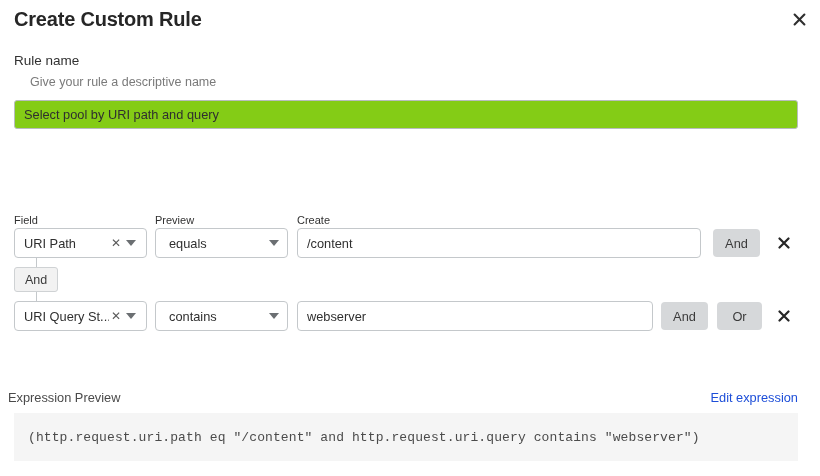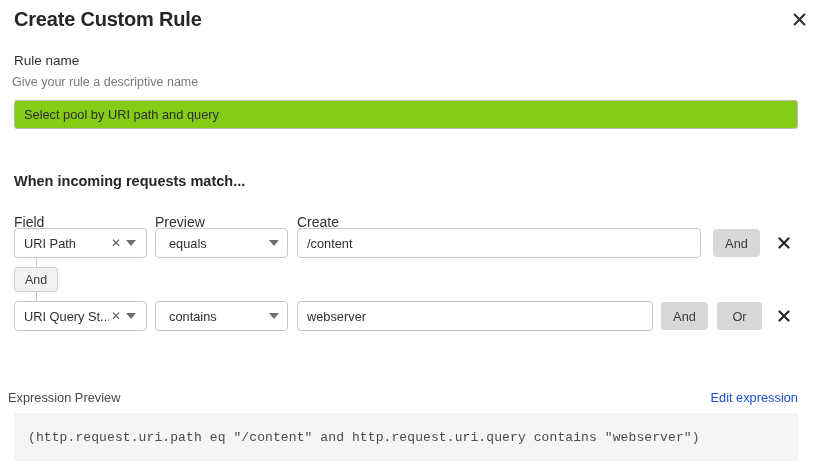--- a/index.html
+++ b/index.html
@@ -69,21 +69,21 @@
     left: 14px; top: 173px;
     font-size: 14.5px;
     font-weight: bold;
     color: #262626;
   }
 
   
   .col-head {
     position: absolute;
     top: 214px;
-    font-size: 14px;
+    font-size: 11px;
     color: #313131;
   }
   .col-head.field { left: 14px; }
   .col-head.operator { left: 155px; }
   .col-head.value { left: 297px; }
 
   
   .cond-row { position: absolute; left: 0; width: 820px; height: 30px; }
   .cond-row.r1 { top: 228px; }
   .cond-row.r2 { top: 301px; }
@@ -249,24 +249,23 @@
 <div id="root">
 
   <div class="modal-title">Create Custom Rule</div>
   <div class="close-btn">
     <svg width="13" height="13" viewBox="0 0 13 13" aria-hidden="true">
       <path d="M1.6 1.6 L11.4 11.4 M11.4 1.6 L1.6 11.4" stroke="#2f2f2f" stroke-width="2.1" stroke-linecap="round"></path>
     </svg>
   </div>
 
   <div class="section-label" style="left:14px; top:53px;">Rule name</div>
-  <div class="section-sublabel" style="left:12px; top:75px;">Give your rule a descriptive name</div>
+  <div class="section-sublabel" style="left:30px; top:75px;">Give your rule a descriptive name</div>
   <input class="rulename-input" type="text" value="Select pool by URI path and query" style="">
 
-  <div class="match-heading">When incoming requests match...</div>
 
   <div class="col-head field">Field</div>
   <div class="col-head operator">Preview</div>
   <div class="col-head value">Create</div>
 
   <div class="cond-row r1">
     <div class="ctl select-ctl">
       <span class="sel-text">URI Path</span>
       <span class="clear-x">✕</span>
       <span class="caret"></span>

